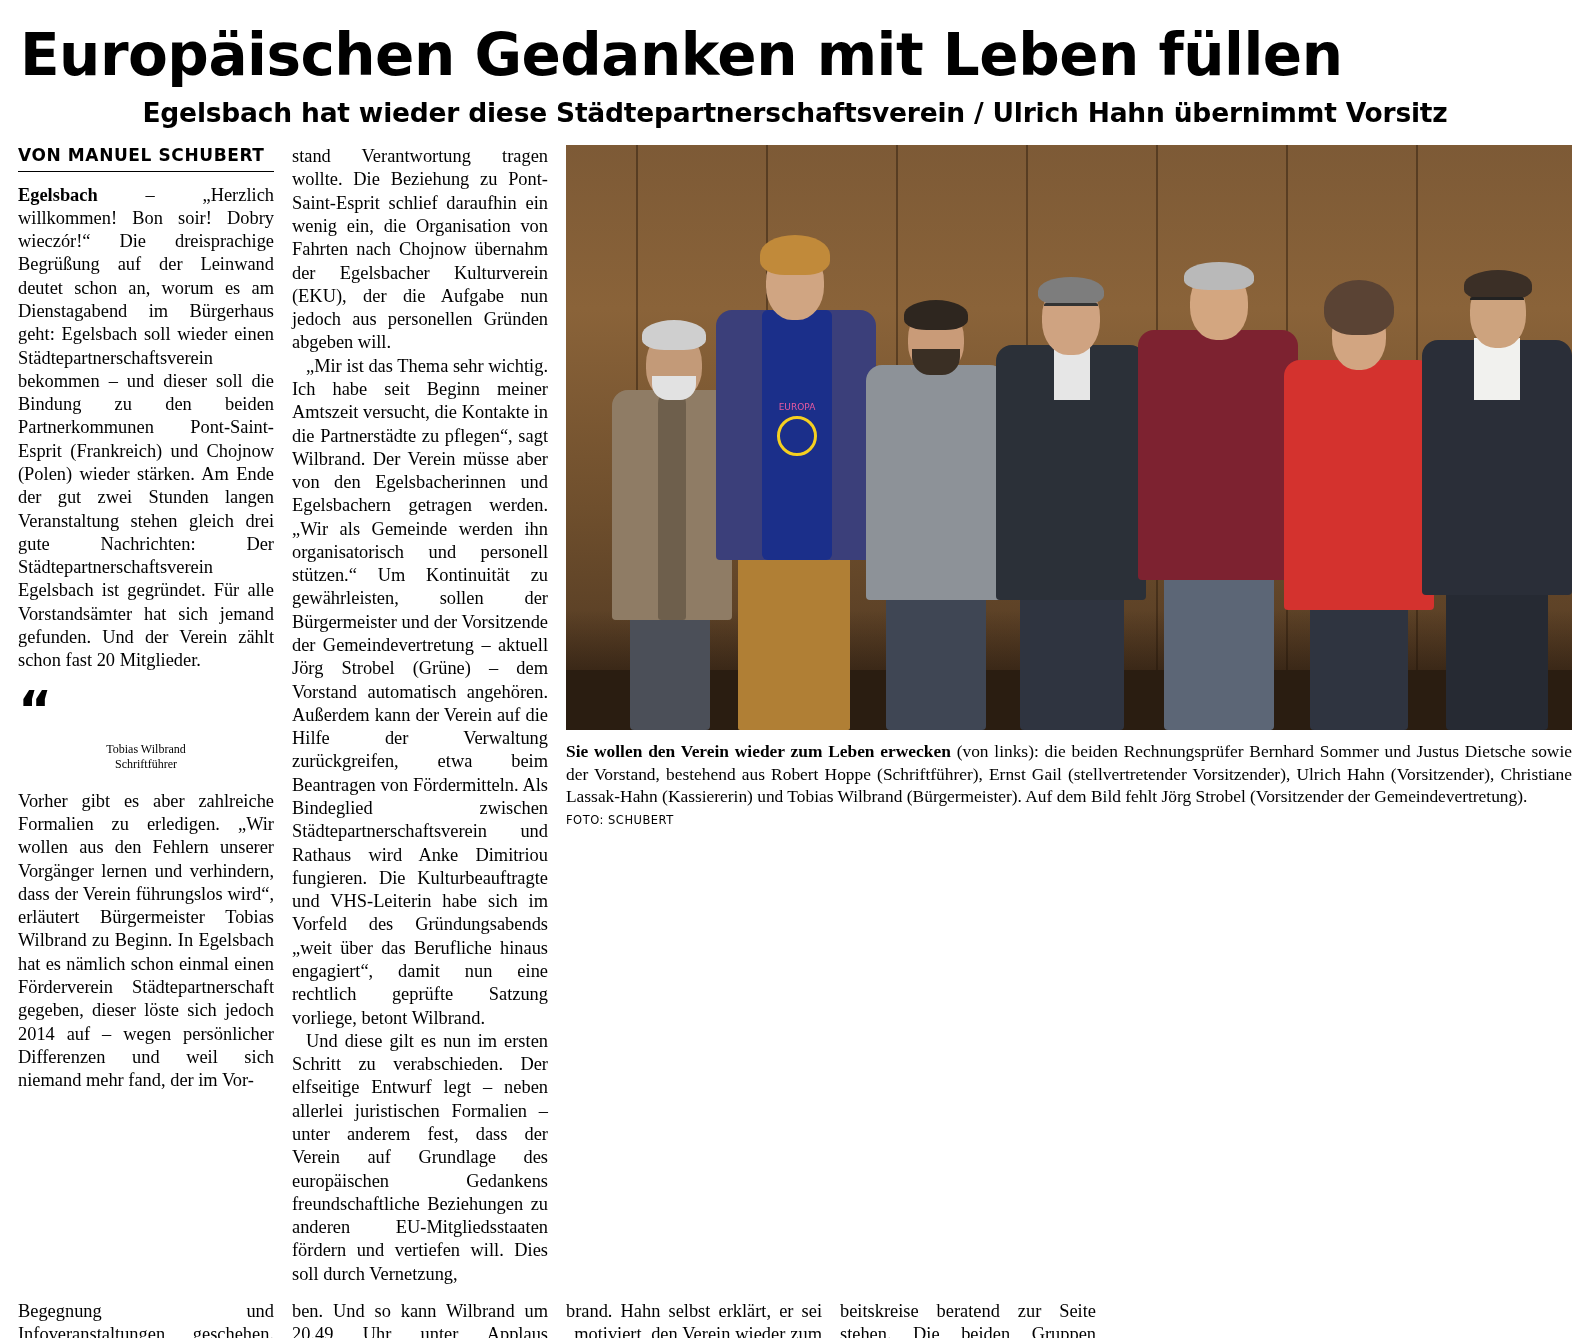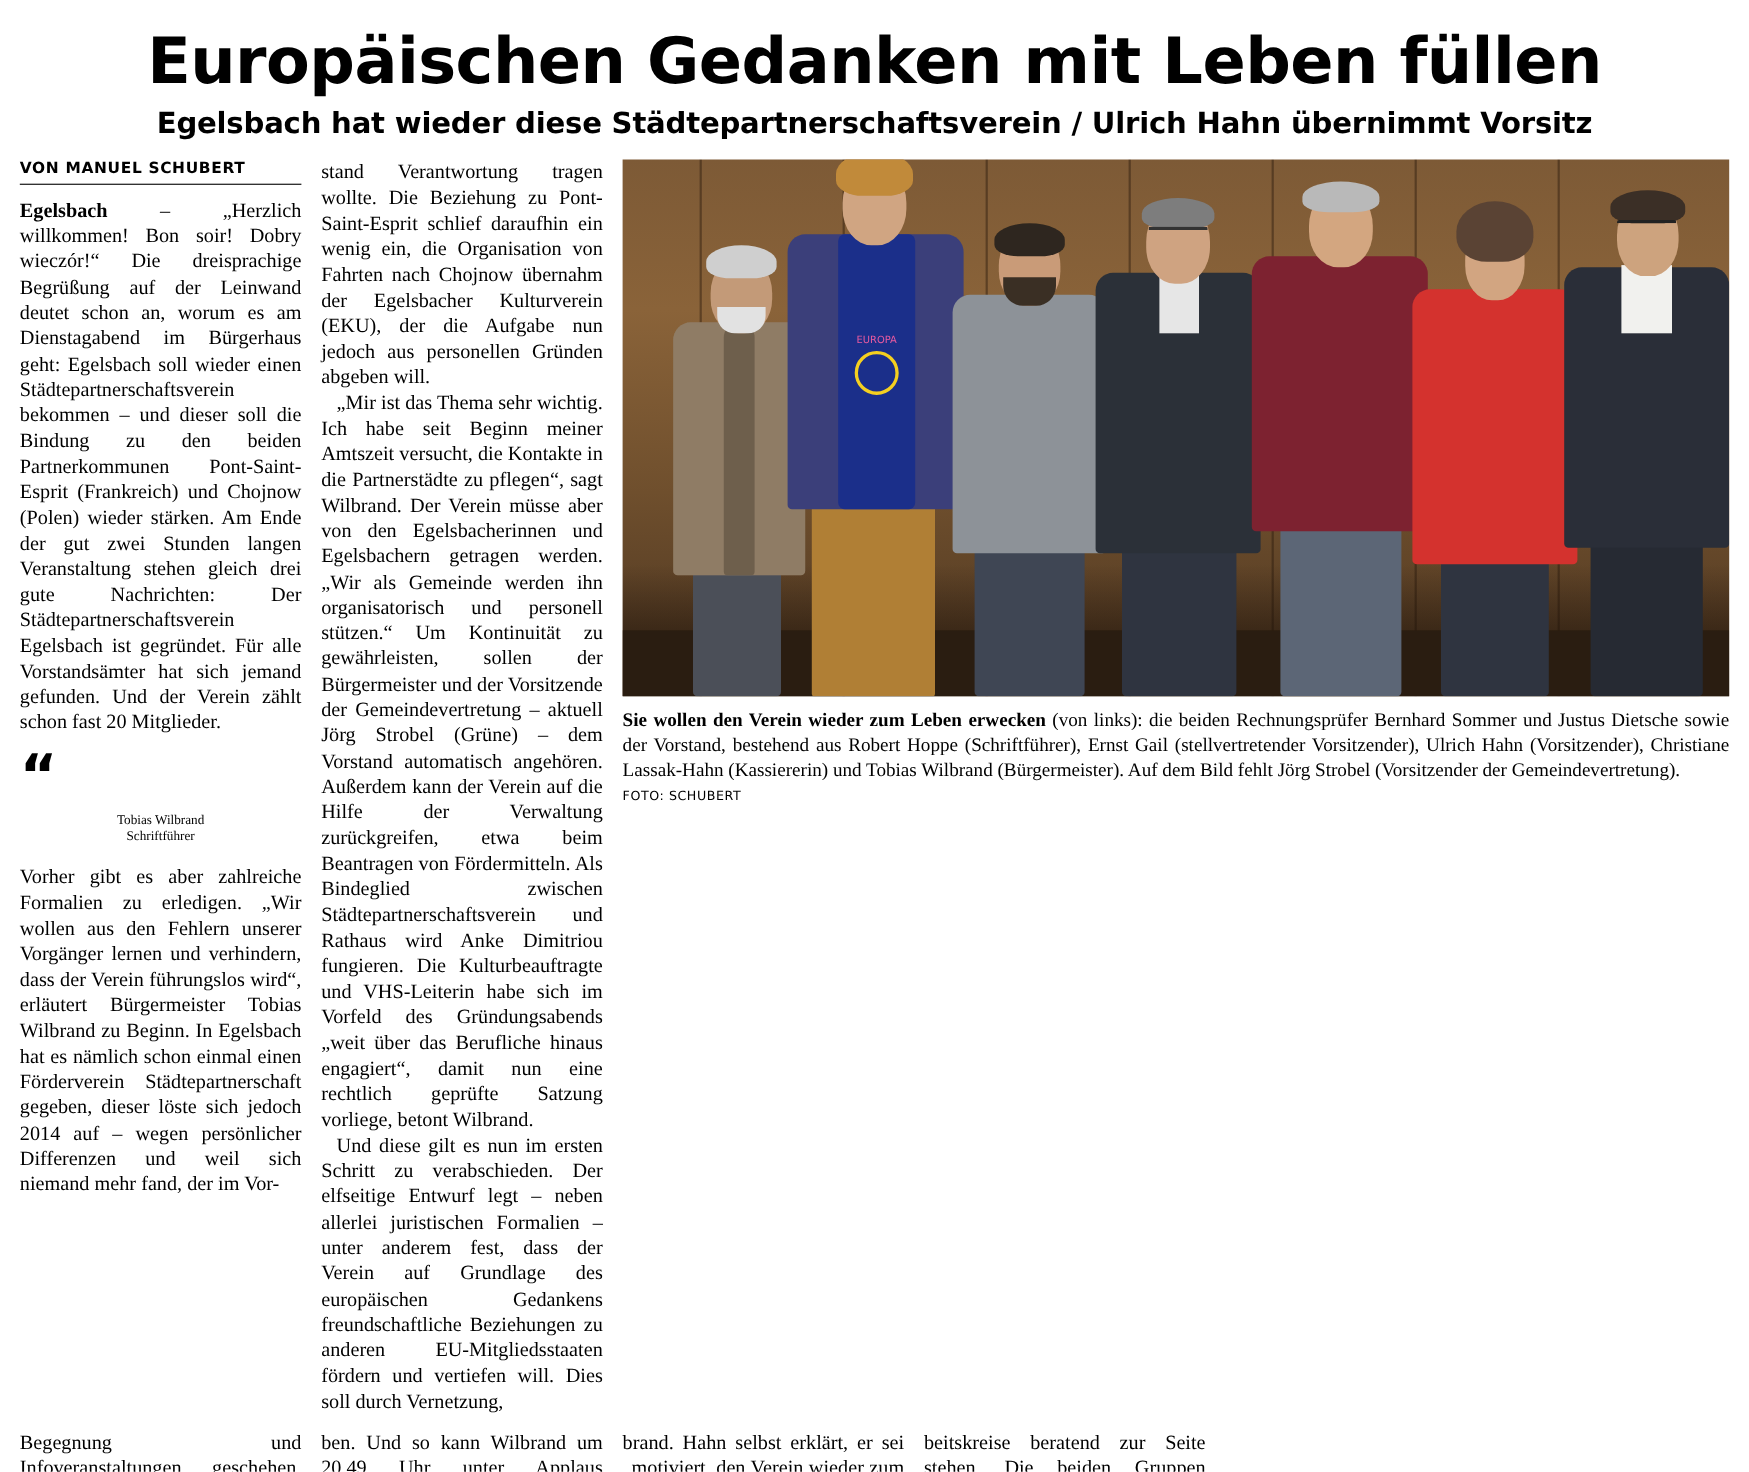--- a/index.html
+++ b/index.html
@@ -22,21 +22,21 @@
     box-sizing: border-box;
     position: relative;
   }
 
   
   .headline {
     font-family: "DejaVu Sans", sans-serif;
     font-weight: bold;
     font-size: 58px;
     line-height: 1.0;
-    text-align: center;
+    text-align: left;
     letter-spacing: -0.5px;
     padding: 26px 20px 0 20px;
     margin: 0;
   }
   .subheadline {
     font-family: "DejaVu Sans", sans-serif;
     font-weight: bold;
     font-size: 26.5px;
     line-height: 1.1;
     text-align: center;
@@ -56,21 +56,21 @@
     width: 256px;
     flex: 0 0 256px;
     font-size: 18.4px;
     line-height: 1.265;
     text-align: justify;
     hyphens: auto;
   }
   .byline {
     font-family: "DejaVu Sans", sans-serif;
     font-weight: bold;
-    font-size: 14px;
+    font-size: 17px;
     letter-spacing: 0.6px;
     padding-bottom: 4px;
     border-bottom: 1.5px solid #000;
     margin-bottom: 12px;
   }
   .col p {
     margin: 0;
     text-indent: 0;
   }
   .col p + p {
@@ -109,21 +109,21 @@
   }
 
   
   .photo-wrap {
     flex: 1 1 auto;
     display: flex;
     flex-direction: column;
   }
   .photo {
     width: 100%;
-    height: 488px;
+    height: 585px;
     position: relative;
     overflow: hidden;
     background: linear-gradient(180deg, #7d5a36 0%, #8a6339 28%, #6f4f2d 62%, #4a3420 100%);
   }
   
   .panel {
     position: absolute;
     top: 0;
     bottom: 0;
     width: 2px;

